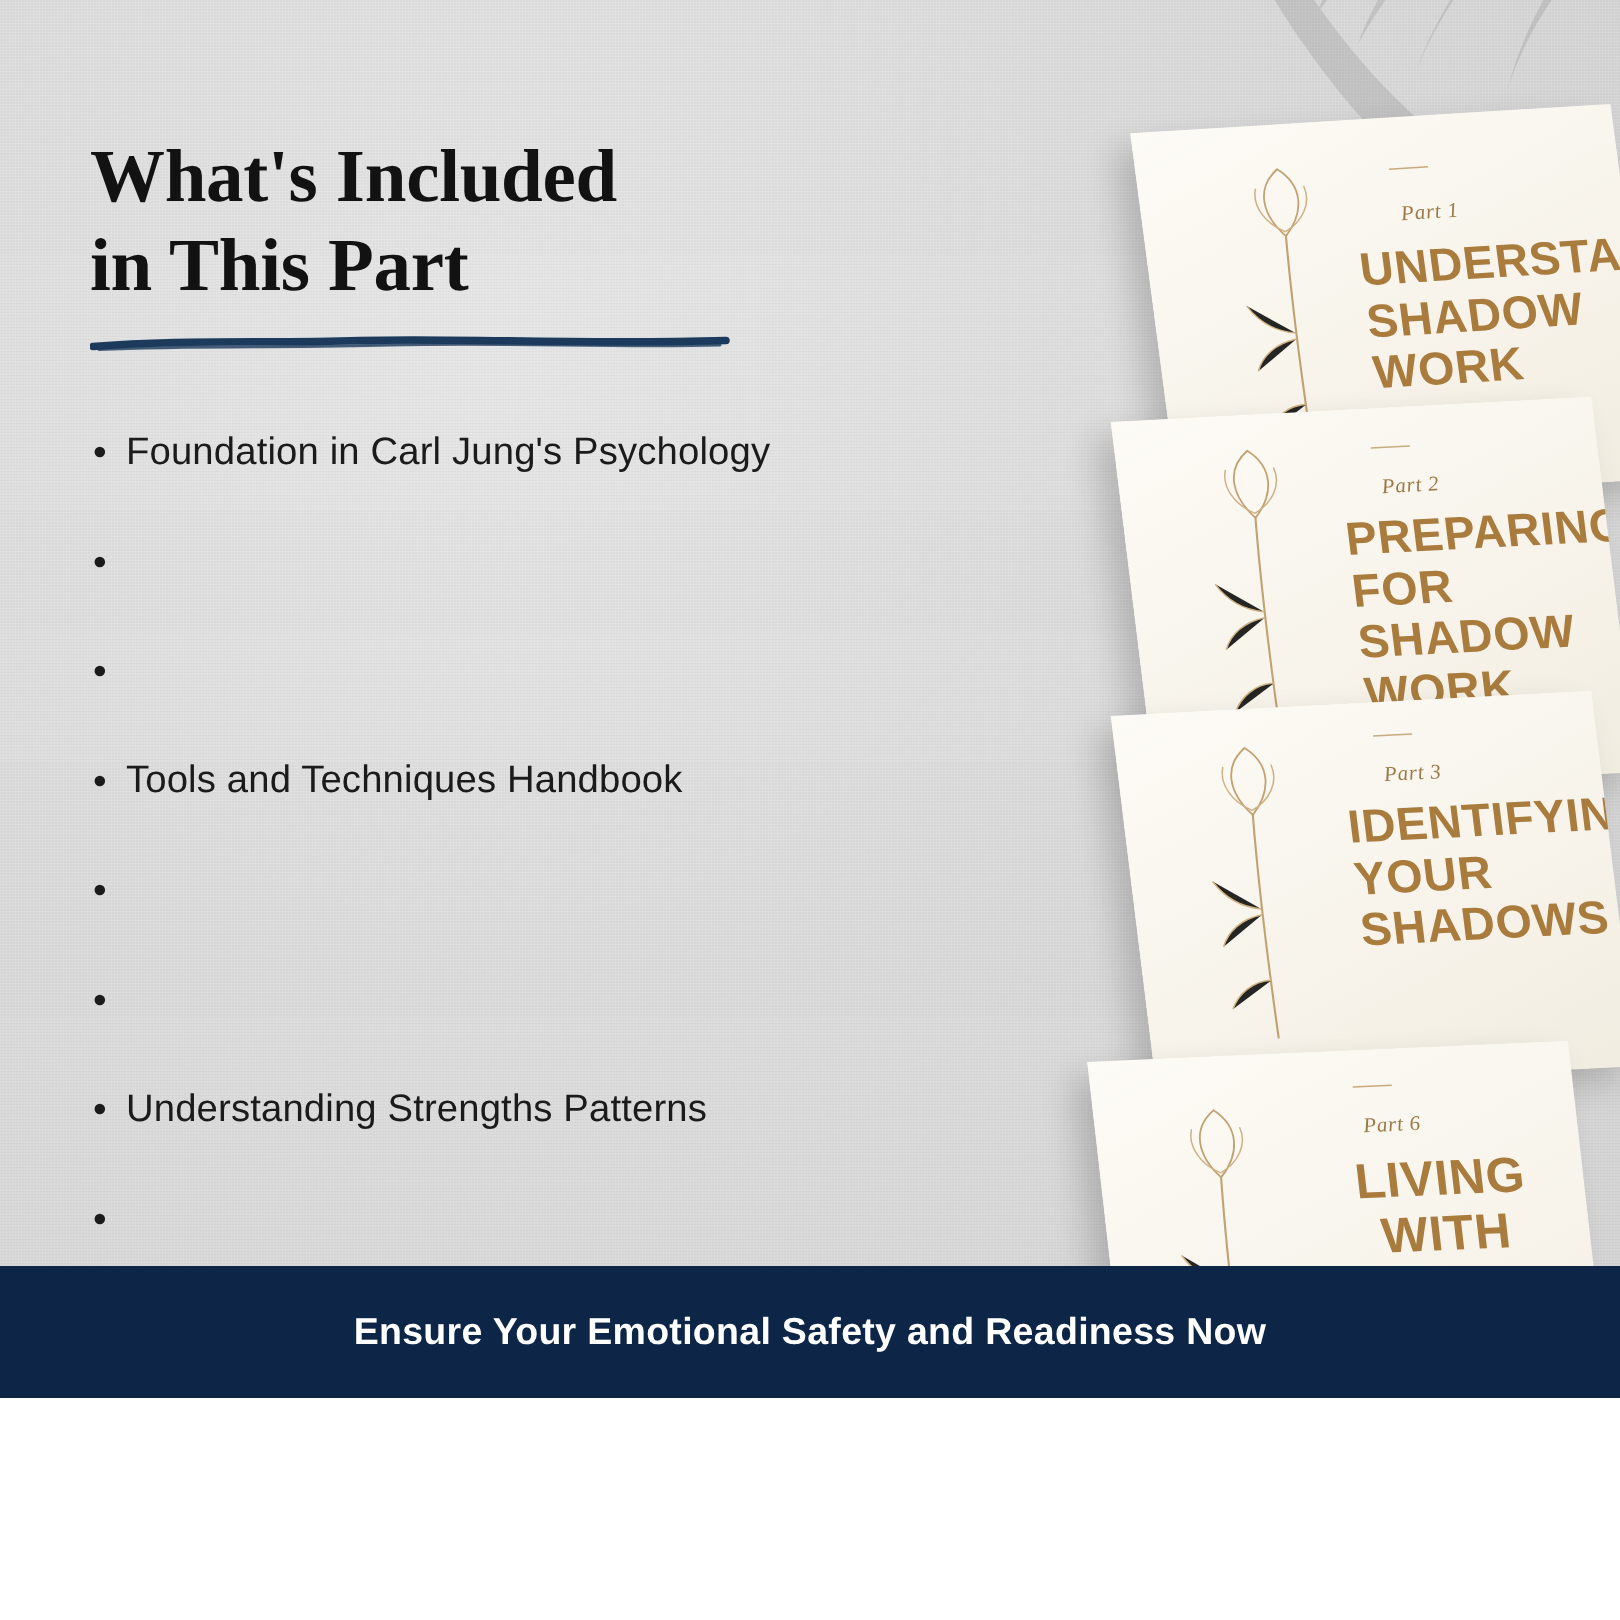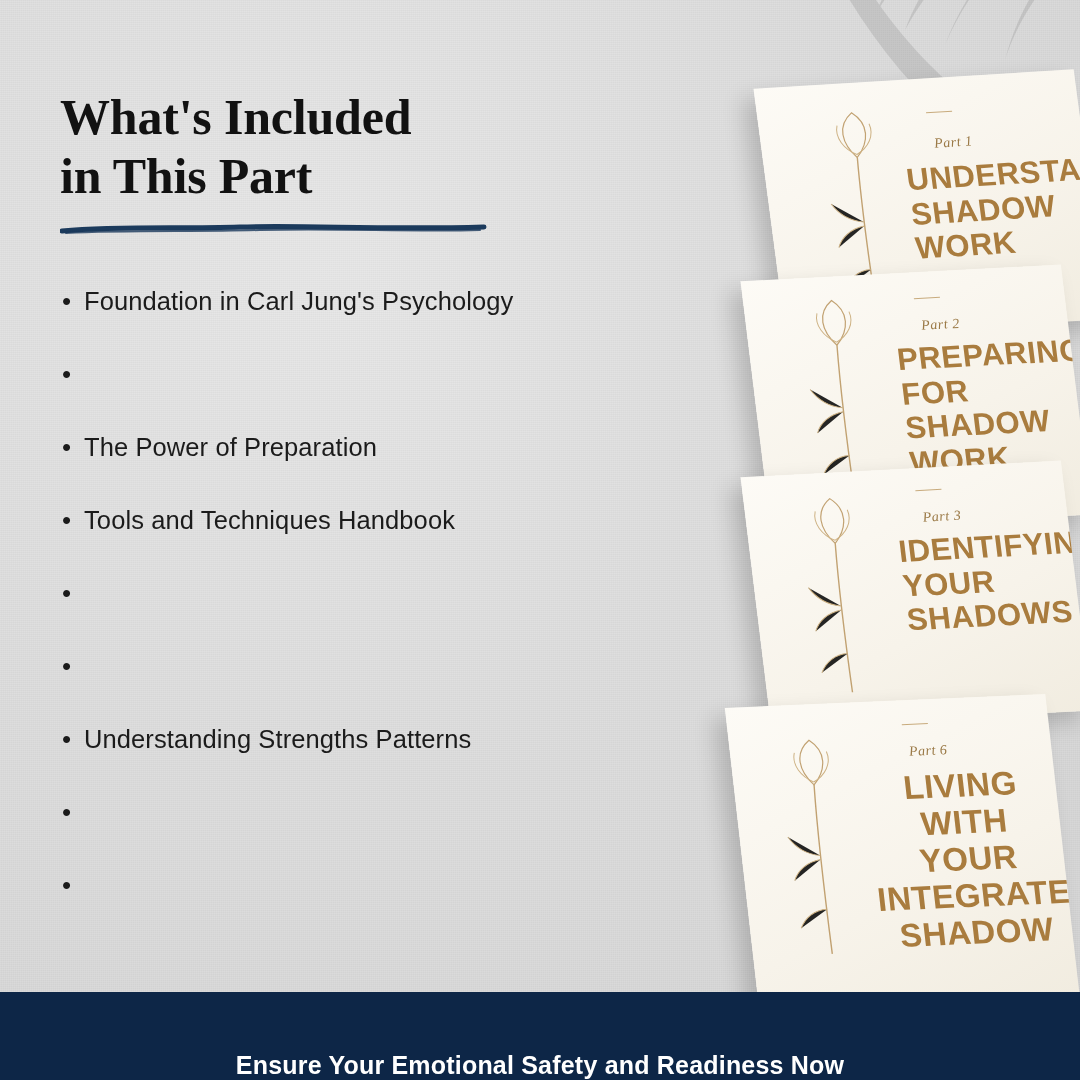--- a/index.html
+++ b/index.html
@@ -7,21 +7,21 @@
   html, body {
     width: 1080px;
     height: 1080px;
     overflow: hidden;
     font-family: "Liberation Sans", sans-serif;
   }
 
   .canvas {
     position: relative;
     width: 1080px;
-    height: 1080px;
+    height: 932px;
     background:
       radial-gradient(circle at 30% 25%, #e6e6e6 0%, #dcdcdc 45%, #d2d2d2 100%);
     overflow: hidden;
   }
 
   
   .grain {
     position: absolute;
     inset: 0;
     pointer-events: none;
@@ -140,21 +140,21 @@
 
   
   .footer {
     position: absolute;
     left: 0;
     bottom: 0;
     width: 1080px;
     height: 88px;
     background: #0d2647;
     display: flex;
-    align-items: flex-end;
+    align-items: center;
     justify-content: center;
   }
   .footer span {
     color: #ffffff;
     font-size: 25px;
     font-weight: 700;
     letter-spacing: .2px;
   }
 </style>
 </head>
@@ -195,21 +195,20 @@
       <span class="bullet">•</span>
       <span class="item-label">Foundation in Carl Jung's Psychology</span>
     </div>
 
     <div class="list-item">
       <span class="bullet">•</span>
     </div>
 
     <div class="list-item">
       <span class="bullet">•</span>
-      <span class="item-label">The Power of Preparation</span>
     </div>
 
     <div class="list-item">
       <span class="bullet">•</span>
       <span class="item-label">Tools and Techniques Handbook</span>
     </div>
 
     <div class="list-item">
       <span class="bullet">•</span>
     </div>

